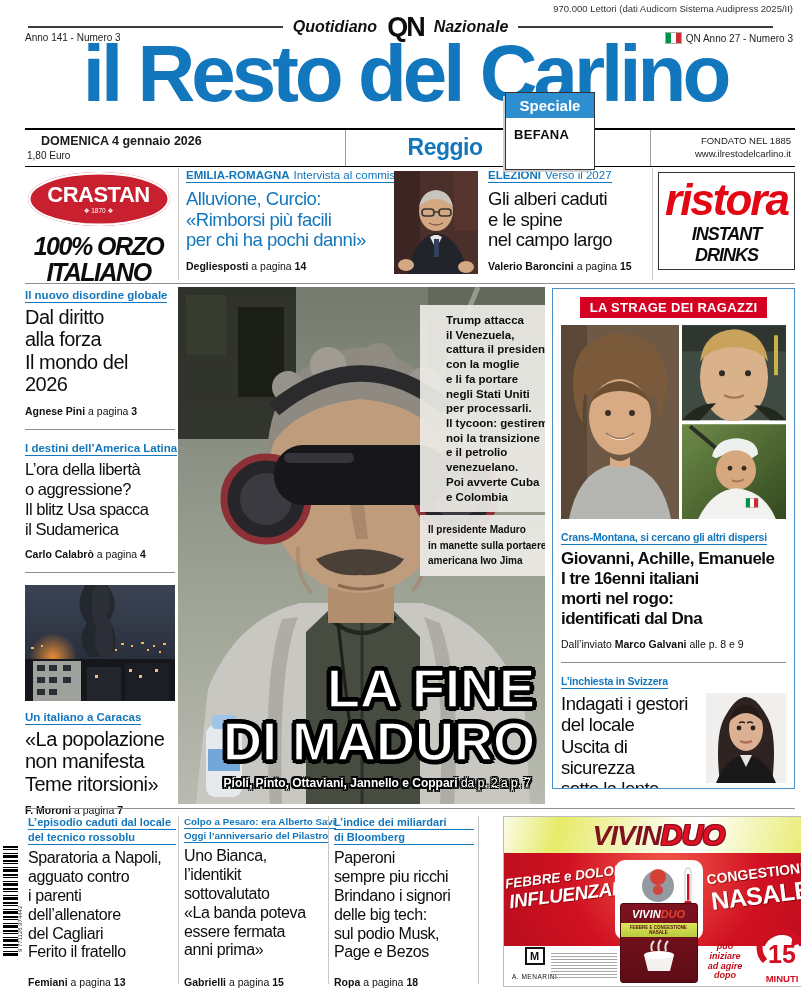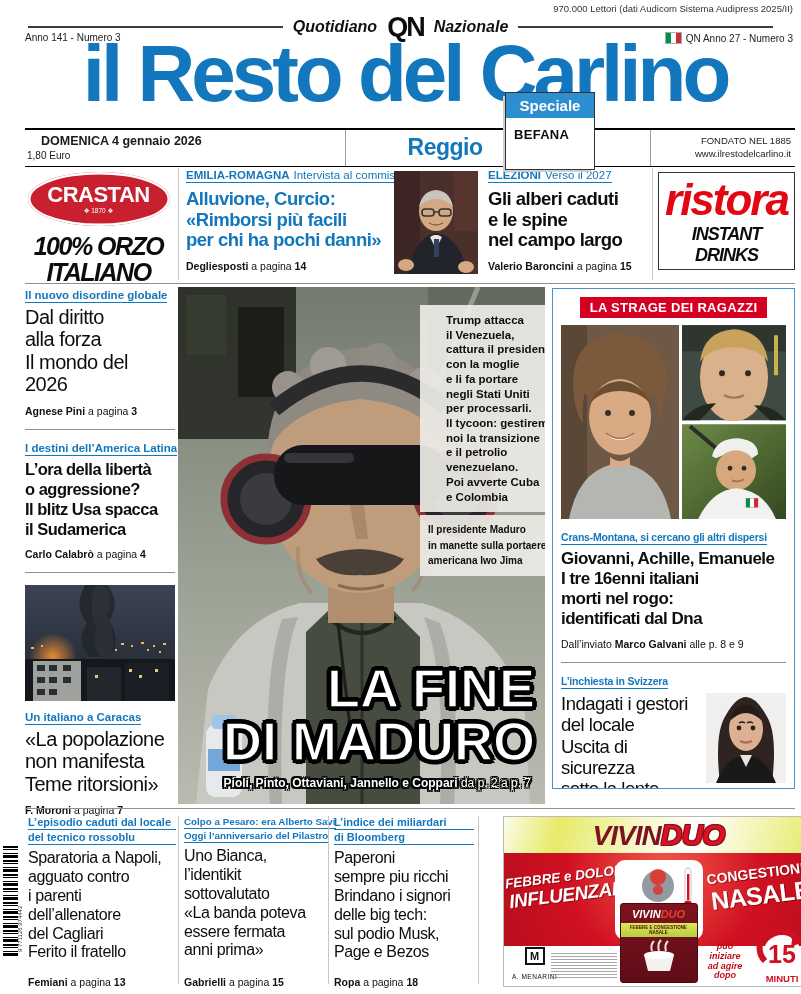--- a/index.html
+++ b/index.html
@@ -34,21 +34,21 @@
   .db-plus{position:absolute;left:498px;top:1px;font-size:29px;font-weight:bold;color:#1377bd;}
   .db-right{position:absolute;right:4px;top:5px;text-align:right;font-size:9.5px;line-height:1.35;color:#222;}
   .db-v{position:absolute;top:0;bottom:0;width:1px;background:#9d9d9d;}
   
   .ku{display:table;border-bottom:1px solid #1377bd;padding-bottom:1px;margin-bottom:3px;
       color:#1377bd;font-size:11.5px;white-space:nowrap;font-weight:bold;}
   .ku .kb{font-weight:bold;}
   .ku .kr{font-weight:normal;margin-left:4px;}
   .hl{white-space:pre-line;color:#0d0d0d;}
   .hl-blue{color:#1377bd;}
-  .hl-b{font-weight:bold;letter-spacing:-0.5px;}
+  .hl-b{font-weight:normal;letter-spacing:-0.5px;}
   .hl-l{font-weight:normal;letter-spacing:-0.5px;}
   .by{font-size:10.5px;color:#111;}
   .by b{font-weight:bold;}
   .hr-art{border:0;border-top:1px solid #8f8f8f;margin:12px 0;}
   .vline{position:absolute;width:1px;background:#c6c6c6;}
   .hrule{position:absolute;left:25px;right:6px;height:1px;background:#8f8f8f;}
   
   .crastan{position:absolute;left:25px;top:172px;width:147px;text-align:center;}
   .cr-oval{width:142px;height:54px;margin:0 auto;background:#c8202f;border-radius:50%;
            box-shadow:inset 0 0 0 2.5px #fff;display:flex;flex-direction:column;align-items:center;justify-content:center;}

